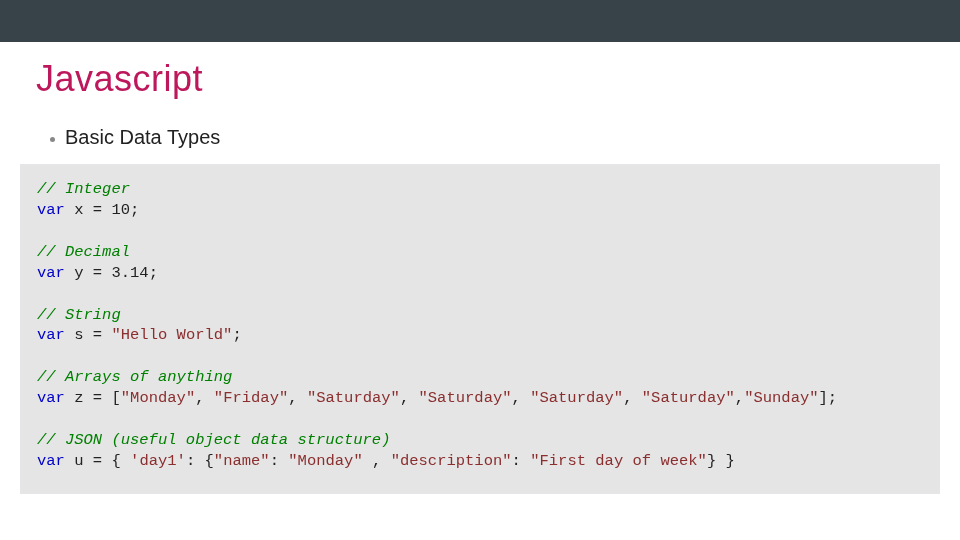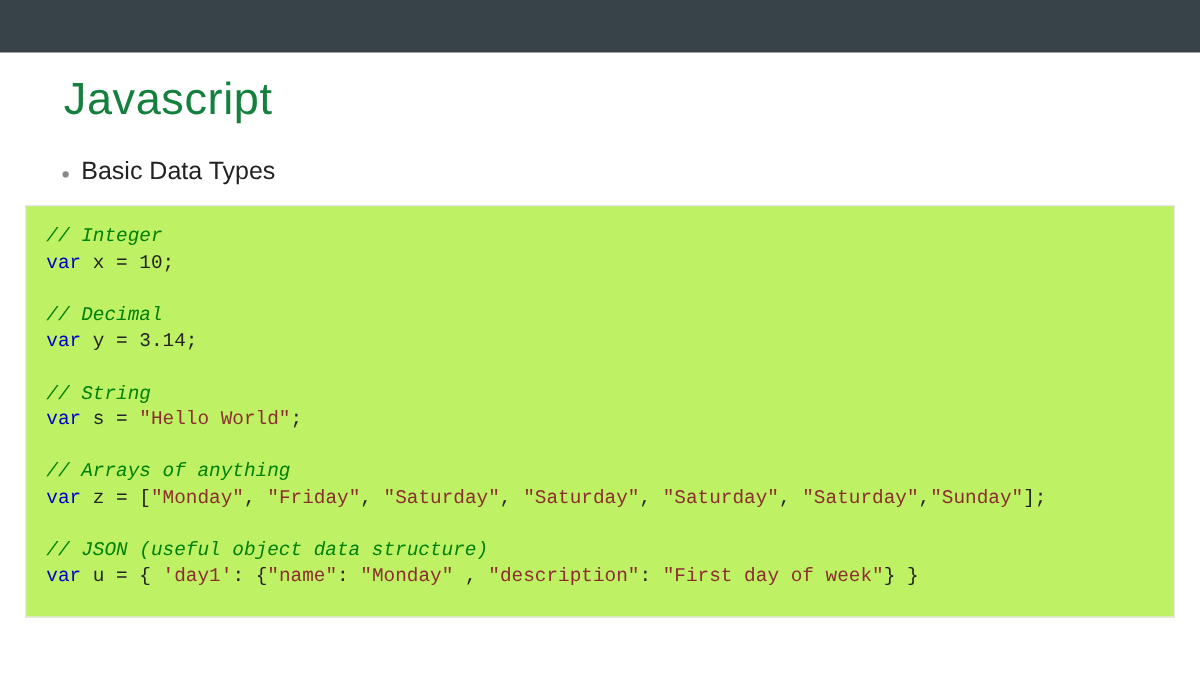--- a/index.html
+++ b/index.html
@@ -1,23 +1,23 @@
 <!DOCTYPE html>
 <html><head>
 <meta charset="utf-8">
 <style>
   * { margin: 0; padding: 0; box-sizing: border-box; }
   html, body { width: 960px; height: 540px; background: #ffffff; font-family: Arial, Helvetica, sans-serif; }
   .slide { width: 960px; height: 540px; position: relative; background: #ffffff; }
   .topbar { position: absolute; top: 0; left: 0; width: 960px; height: 42px; background: #374249; }
-  .title { position: absolute; top: 58px; left: 51px; font-size: 36px; color: #15803d; letter-spacing: 0.5px; }
+  .title { position: absolute; top: 58px; left: 36px; font-size: 36px; color: #be185d; letter-spacing: 0.5px; }
   .bullet-row { position: absolute; top: 126px; left: 50px; display: flex; align-items: center; }
   .bullet-dot { width: 5px; height: 5px; border-radius: 50%; background: #888; margin-right: 10px; margin-top: 4px; }
   .bullet-text { font-size: 20px; color: #222; text-align: center; }
-  .codebox { position: absolute; top: 164px; left: 20px; width: 920px; height: 330px; background: #bef264; border: 1px solid #e6e6ea; padding: 14px 16px; font-family: "Consolas", "Menlo", "Courier New", monospace; font-size: 15.5px; line-height: 1.35; color: #222; white-space: pre; overflow: hidden; }
+  .codebox { position: absolute; top: 164px; left: 20px; width: 920px; height: 330px; background: #e5e5e5; border: 1px solid #e6e6ea; padding: 14px 16px; font-family: "Consolas", "Menlo", "Courier New", monospace; font-size: 15.5px; line-height: 1.35; color: #222; white-space: pre; overflow: hidden; }
   .cm { color: #008000; font-style: italic; }
   .kw { color: #0000c8; }
   .op { color: #222; }
   .str { color: #8b2e2e; }
   .num { color: #222; }
   .id { color: #222; }
 </style>
 </head>
 <body>
 <div class="slide">

